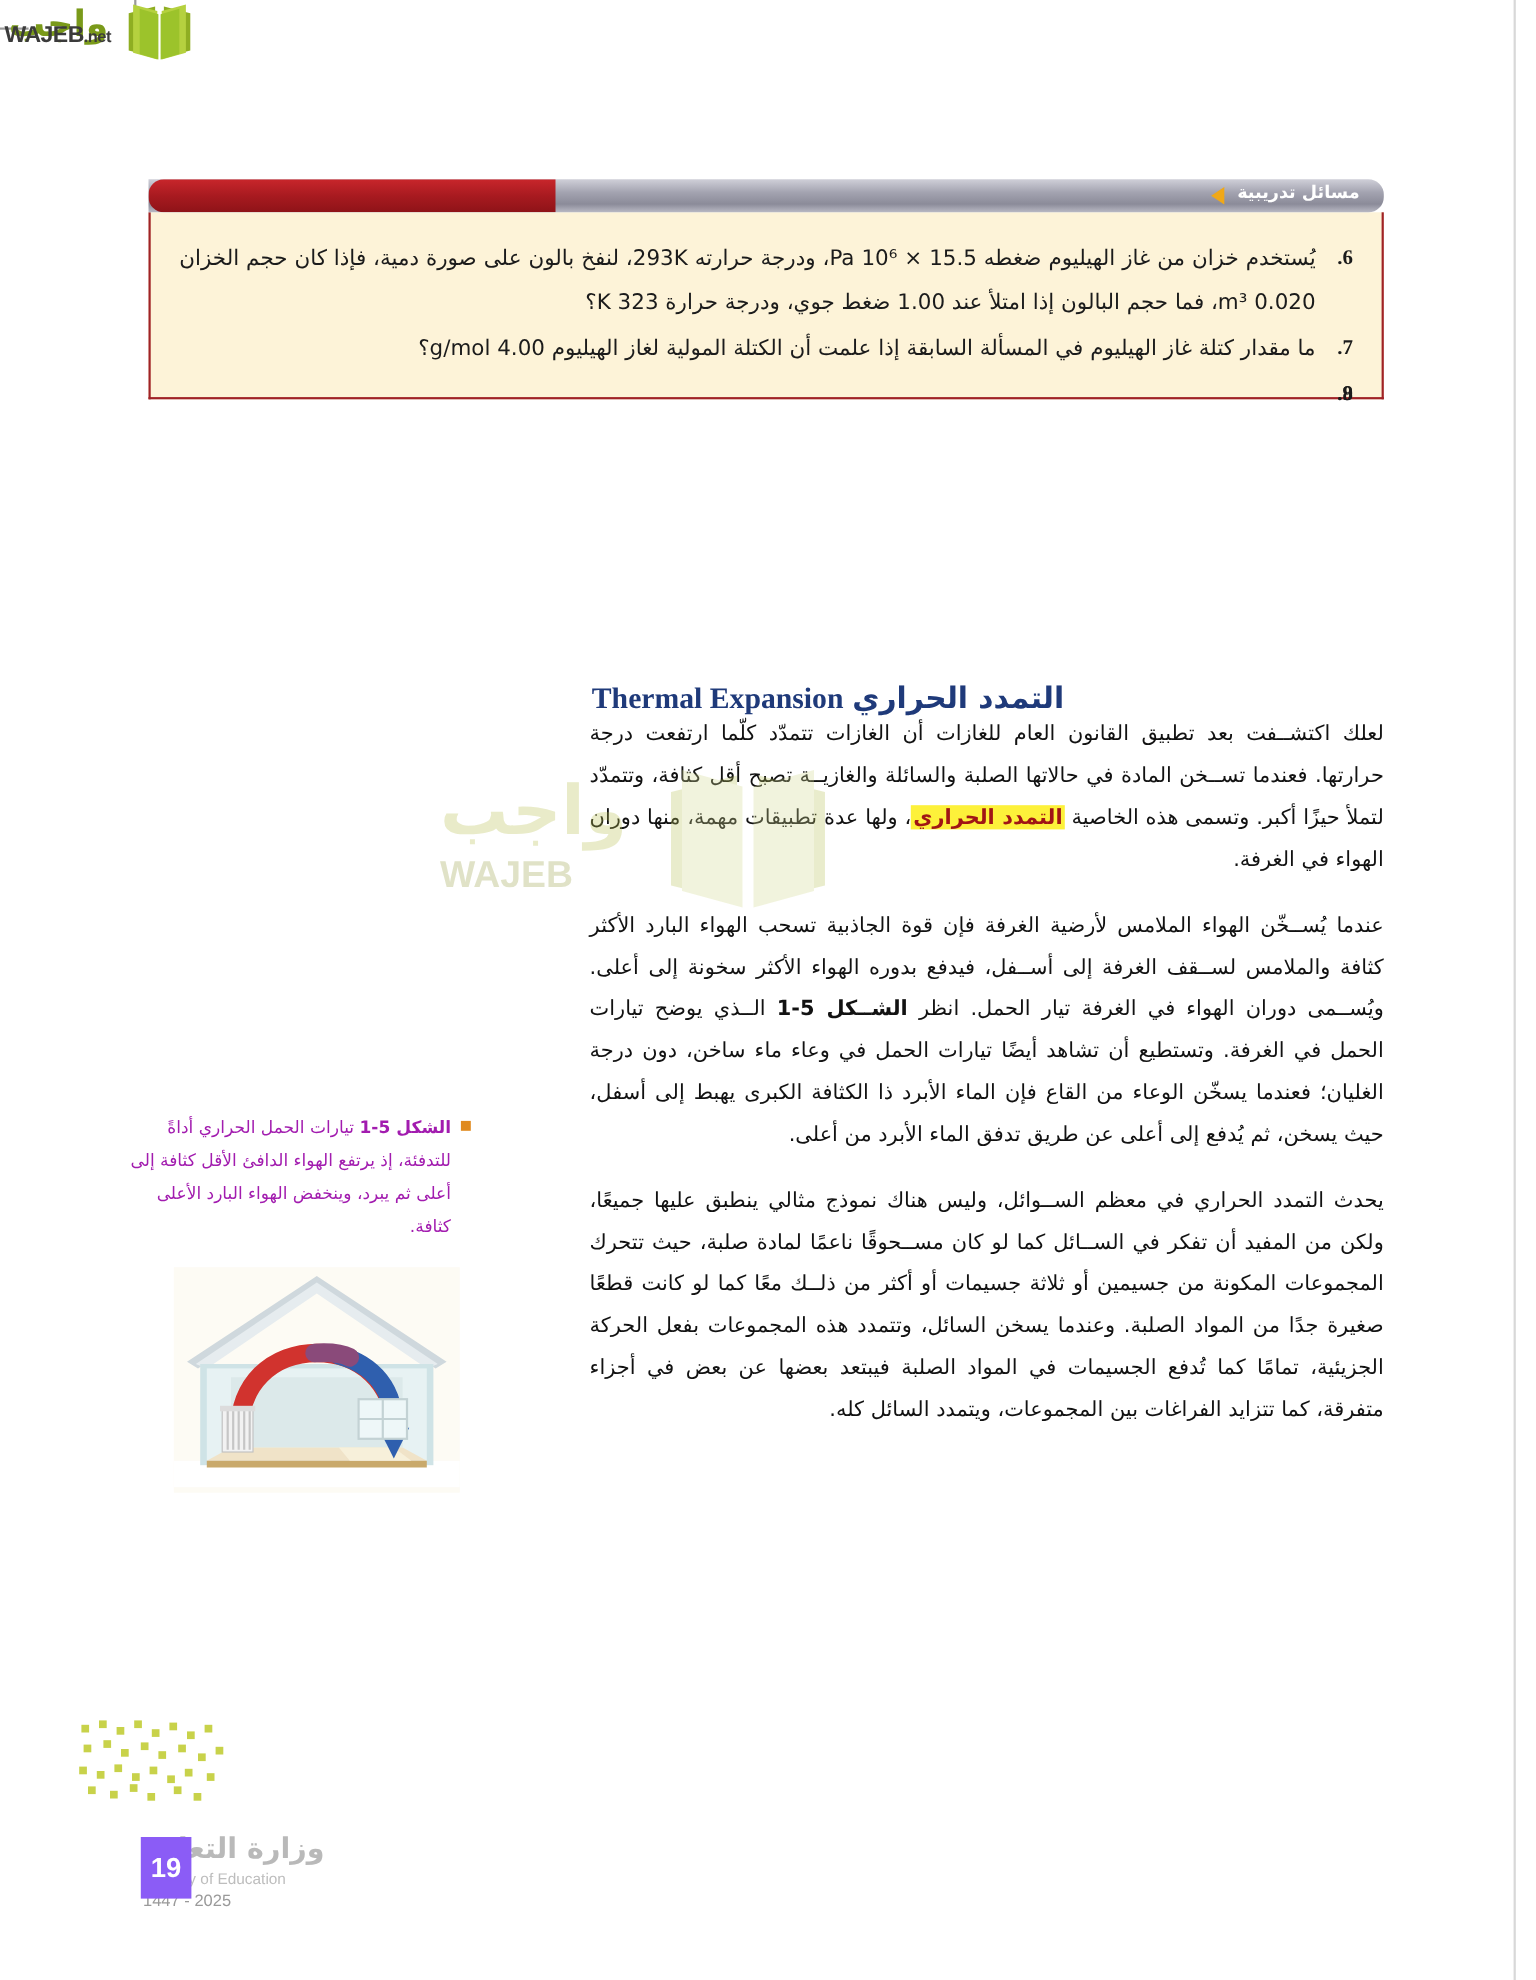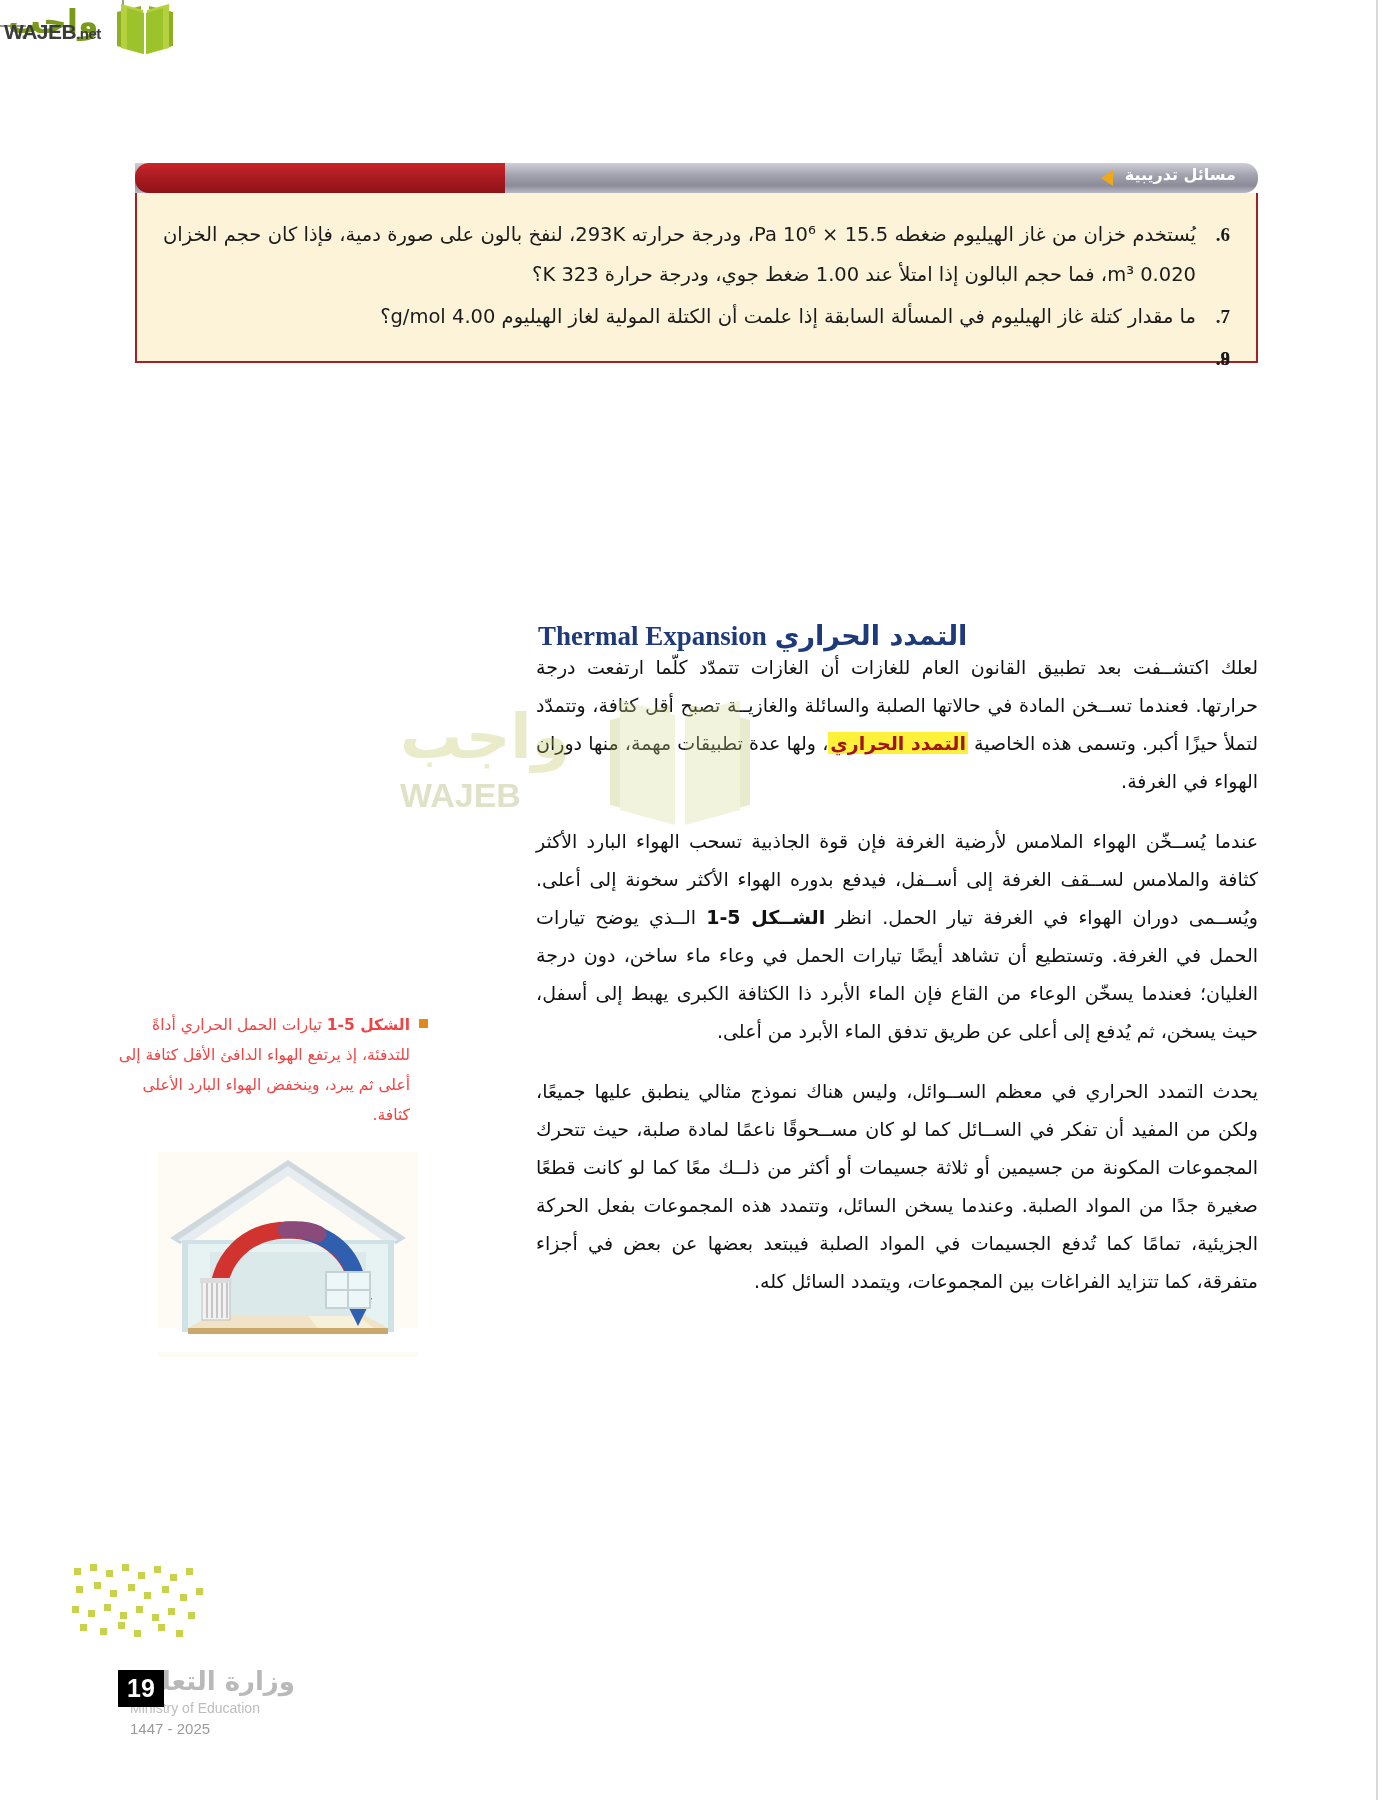--- a/index.html
+++ b/index.html
@@ -108,21 +108,21 @@
   }
   .hl{background:#fdf13a;padding:0 2px;font-weight:bold;color:#a01515;}
   .bold-ref{font-weight:bold;}
 
   
   #figure-block{
     position:absolute;left:118px;top:1010px;width:310px;direction:rtl;
   }
   #figure-caption{
     font-family:"DejaVu Sans","Liberation Sans",sans-serif;
-    font-size:15.5px;line-height:30px;color:#ef4444;text-align:right;
+    font-size:15.5px;line-height:30px;color:#a21caf;text-align:right;
     padding-right:18px;position:relative;
   }
   #figure-caption .sq{
     position:absolute;right:0;top:9px;width:9px;height:9px;background:#e08a1e;
   }
   #figure-caption .lbl{font-weight:bold;}
   #figure-image{
     position:relative;margin-top:22px;margin-right:10px;
     width:260px;height:205px;
     background:#fdfbf4;
@@ -142,22 +142,22 @@
     position:absolute;left:10px;top:86px;
     font-family:"Liberation Sans","DejaVu Sans",sans-serif;
     font-weight:bold;font-size:34px;color:#9aa14a;
   }
   #watermark .wm-book{position:absolute;left:215px;top:0px;width:150px;height:150px;}
 
   
   #footer{position:absolute;left:70px;top:1560px;width:290px;height:190px;}
   #dots-pattern{position:absolute;left:0;top:0;width:170px;height:80px;}
   #page-number{
-    position:absolute;left:48px;top:110px;width:46px;height:37px;
-    background:#000000;color:#fff;
+    position:absolute;left:58px;top:110px;width:46px;height:56px;
+    background:#8b5cf6;color:#fff;
     font-family:"Liberation Sans","DejaVu Sans",sans-serif;
     font-weight:bold;font-size:25px;
     display:flex;align-items:center;justify-content:center;
   }
   #moe-logo{position:absolute;left:40px;top:104px;width:230px;height:90px;}
   #moe-logo .ar{
     position:absolute;left:20px;top:2px;
     font-family:"DejaVu Sans","Liberation Sans",sans-serif;
     font-size:26px;color:#b9b9b9;font-weight:bold;white-space:nowrap;
   }

